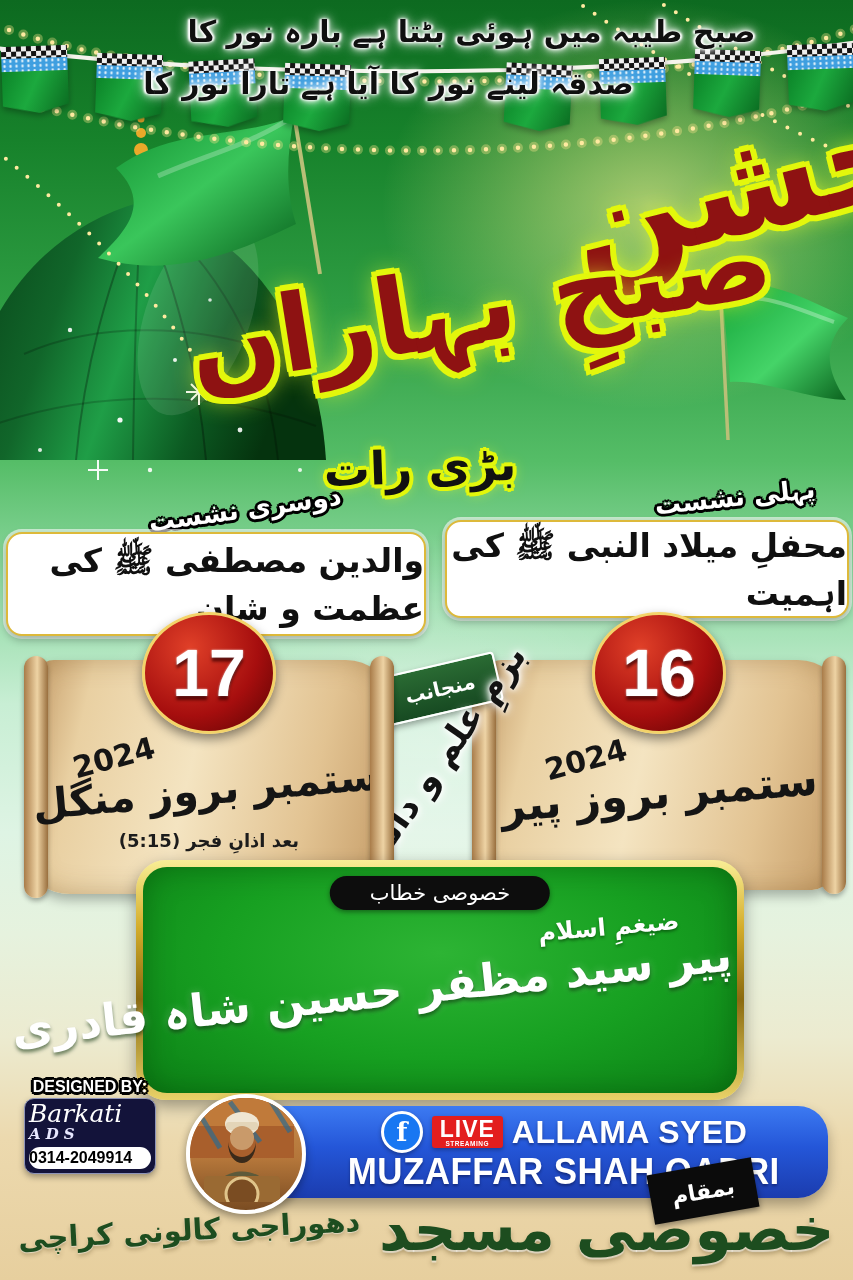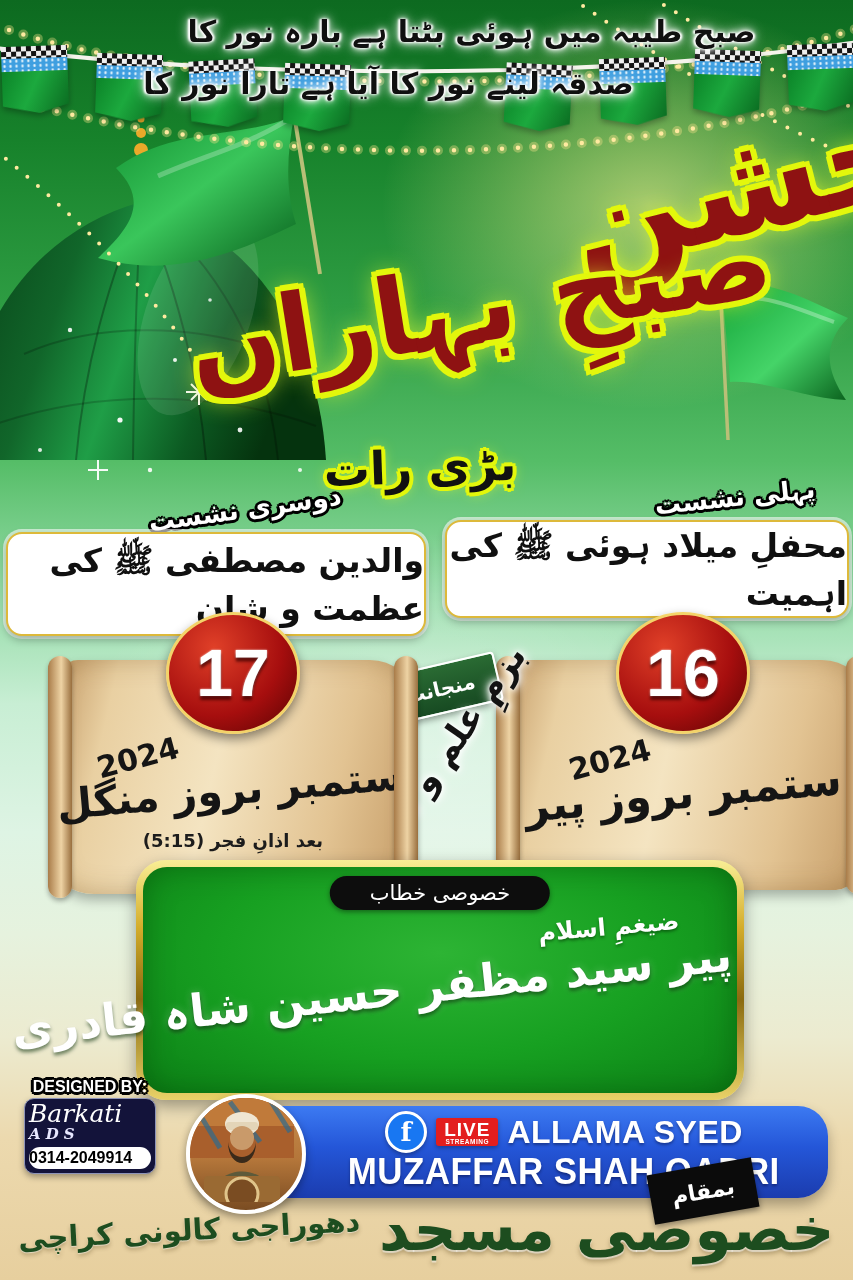--- a/index.html
+++ b/index.html
@@ -39,21 +39,20 @@
     box-shadow:0 4px 9px rgba(0,0,0,.28),0 0 0 3px rgba(255,255,255,.6);
     display:flex;align-items:center;justify-content:center;
     color:#101010;font-weight:bold;
   }
 
   
   .scroll{
     background:linear-gradient(103deg,#c39a66 0%,#e9d0a2 16%,#f4e4c1 45%,#e2c392 76%,#c59c67 100%);
     border-radius:24px 42px 28px 40px / 32px 36px 42px 30px;
     box-shadow:0 6px 12px rgba(0,0,0,.28), inset 0 0 26px rgba(120,80,30,.35);
-    margin-left:24px;
   }
   .scroll::before,.scroll::after{
     content:"";position:absolute;top:-4px;bottom:-4px;width:24px;border-radius:12px;
     background:linear-gradient(90deg,#a97c49,#eed3a4 55%,#996f3e);box-shadow:0 3px 5px rgba(0,0,0,.3);
   }
   .scroll::before{left:-6px;}
   .scroll::after{right:-6px;}
   .date-circle{
     position:absolute;left:50%;top:-48px;transform:translateX(-50%);
     width:128px;height:116px;border-radius:50%;
@@ -100,21 +99,21 @@
     display:flex;flex-direction:column;justify-content:center;align-items:center;
     padding-left:106px;color:#fff;font-family:"Liberation Sans",sans-serif;
   }
   .live-row{display:flex;align-items:center;gap:9px;}
   .fb-circle{
     width:36px;height:36px;border-radius:50%;background:#1877f2;border:3px solid #fff;
     color:#fff;font-weight:bold;font-size:26px;display:flex;align-items:center;justify-content:center;
     font-family:"DejaVu Serif",serif;line-height:1;box-shadow:0 2px 4px rgba(0,0,0,.3);
   }
   .live-badge{background:#e31e1e;border-radius:3px;padding:2px 8px 1px;text-align:center;line-height:1;box-shadow:0 2px 4px rgba(0,0,0,.3);}
-  .live-badge .b1{font-size:19px;font-weight:bold;letter-spacing:1px;}
+  .live-badge .b1{font-size:23px;font-weight:bold;letter-spacing:1px;}
   .live-badge .b2{font-size:6.5px;font-weight:bold;letter-spacing:.5px;}
   .live-name1{font-size:32px;font-weight:bold;letter-spacing:.5px;text-shadow:0 2px 3px rgba(0,0,30,.4);}
   .live-name2{font-size:36px;font-weight:bold;letter-spacing:.5px;margin-top:-2px;text-shadow:0 2px 3px rgba(0,0,30,.4);transform:scaleX(.97);}
   .photo-circle{
     position:absolute;left:-8px;top:-12px;width:112px;height:112px;border-radius:50%;
     border:4px solid #fff;overflow:hidden;box-shadow:0 4px 9px rgba(0,0,0,.35);
     background:linear-gradient(180deg,#c88f4e 0%,#b4763a 55%,#7a4c22 100%);
   }
 
   
@@ -250,21 +249,21 @@
 
   <div class="abs rtl center o-white nowrap" style="left:0;right:0;top:14px;transform:translateX(45px);z-index:7;font-size:30px;font-weight:bold;color:#101010;">صبح طیبہ میں ہوئی بٹتا ہے بارہ نور کا</div>
   <div class="abs rtl center o-white nowrap" style="left:0;right:0;top:66px;transform:translateX(-38px);z-index:7;font-size:30px;font-weight:bold;color:#101010;">صدقہ لینے نور کا آیا ہے تارا نور کا</div>
 
   <div class="abs rtl o-yl-big nowrap" style="left:565px;top:118px;z-index:8;font-size:135px;font-weight:bold;color:var(--maroon);transform:rotate(-14deg);line-height:1;">جشن</div>
   <div class="abs rtl center o-yl-big nowrap" style="left:150px;top:252px;width:660px;z-index:8;font-size:106px;font-weight:bold;color:var(--maroon);transform:rotate(-9deg);line-height:1;">صبحِ بہاراں</div>
   <div class="abs rtl center o-yl-sm nowrap" style="left:170px;top:440px;width:500px;z-index:8;font-size:46px;font-weight:bold;color:#111;transform:rotate(-2deg);">بڑی رات</div>
 
   <div class="abs rtl center session-label o-black nowrap" style="left:630px;top:482px;width:210px;z-index:9;transform:rotate(-6deg);">پہلی نشست</div>
   <div class="abs session-box rtl" style="left:445px;top:520px;width:400px;height:94px;z-index:9;font-size:33px;">
-    <span>محفلِ میلاد ہوئی ﷺ کی اہمیت</span>
+    <span>محفلِ میلاد النبی ﷺ کی اہمیت</span>
   </div>
 
   <div class="abs rtl center session-label o-black nowrap" style="left:140px;top:494px;width:210px;z-index:9;transform:rotate(-8deg);">دوسری نشست</div>
   <div class="abs session-box rtl" style="left:6px;top:532px;width:416px;height:100px;z-index:9;font-size:33px;">
     <span>والدین مصطفی ﷺ کی عظمت و شان</span>
   </div>
 
   <div class="abs scroll" style="left:478px;top:660px;width:362px;height:230px;z-index:10;">
     <div class="date-circle">16</div>
     <div class="yr" style="left:66px;top:82px;">2024</div>

